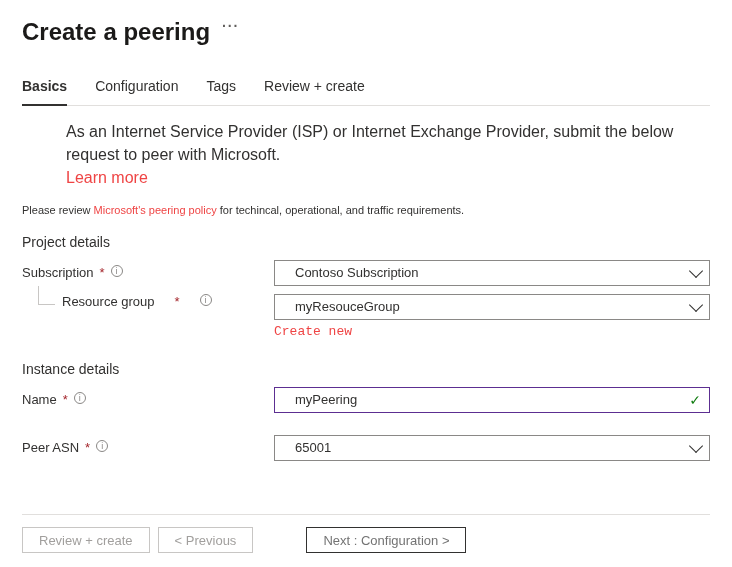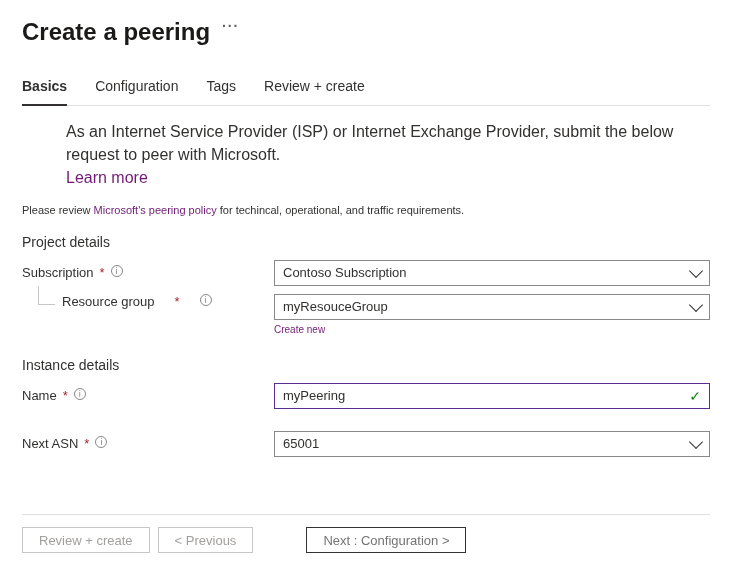--- a/index.html
+++ b/index.html
@@ -36,21 +36,21 @@
       cursor: pointer;
       border-bottom: 2px solid transparent;
       margin-bottom: -1px;
       text-align: right;
     }
     .tab.active {
       font-weight: 600;
       border-bottom: 2px solid #323130;
     }
     .intro { font-size: 16px; line-height: 1.45; color: #323130; margin-bottom: 14px; margin-left: 44px; }
-    .link { color: #701a75; text-decoration: none; cursor: pointer; }
+    .link { color: #ef4444; text-decoration: none; cursor: pointer; }
     .policy { font-size: 11px; margin-bottom: 18px; }
     .section-title { font-size: 14px; font-weight: 400; margin-bottom: 10px; }
     .row { display: flex; align-items: center; margin-bottom: 8px; }
     .label-col { width: 252px; display: flex; align-items: flex-start; gap: 6px; font-size: 13px; }
     .label-indent { padding-left: 40px; position: relative; gap: 20px; }
     .label-indent::before {
       content: "";
       position: absolute;
       left: 16px; top: -8px;
       width: 16px; height: 18px;
@@ -68,21 +68,21 @@
       align-items: center;
       justify-content: center;
       cursor: pointer;
       font-style: normal;
     }
     .field-col { flex: 1; }
     .select, .input {
       width: 100%;
       height: 26px;
       border: 1px solid #8a8886;
-      padding: 0 8px;
+      padding: 0 20px;
       font-size: 13px;
       font-family: inherit;
       background: #fff;
       position: relative;
       display: flex;
       align-items: center;
       cursor: pointer;
     }
     .select::after {
       content: "";
@@ -95,21 +95,21 @@
       pointer-events: none;
     }
     .input-valid { border: 1px solid #5c2e91; }
     .check {
       position: absolute;
       right: 8px; top: 50%;
       transform: translateY(-50%);
       color: #107c10;
       font-size: 14px;
     }
-    .sublink { font-size: 10px; margin-top: 4px; }
+    .sublink { font-size: 13px; margin-top: 4px; font-family: Liberation Mono, monospace; }
     .spacer { height: 14px; }
     .footer {
       position: absolute;
       left: 22px; right: 22px; bottom: 14px;
       border-top: 1px solid #e1dfdd;
       padding-top: 12px;
       display: flex;
       gap: 8px;
     }
     .btn {
@@ -194,21 +194,21 @@
       <span>myPeering</span>
       <span class="check">✓</span>
     </div>
   </div>
 </div>
 
 <div class="spacer"></div>
 
 <div class="row">
   <div class="label-col">
-    <span>Next ASN</span>
+    <span>Peer ASN</span>
     <span class="req">*</span>
     <span class="info-icon">i</span>
   </div>
   <div class="field-col">
     <div class="select">
       <span>65001</span>
     </div>
   </div>
 </div>
 

